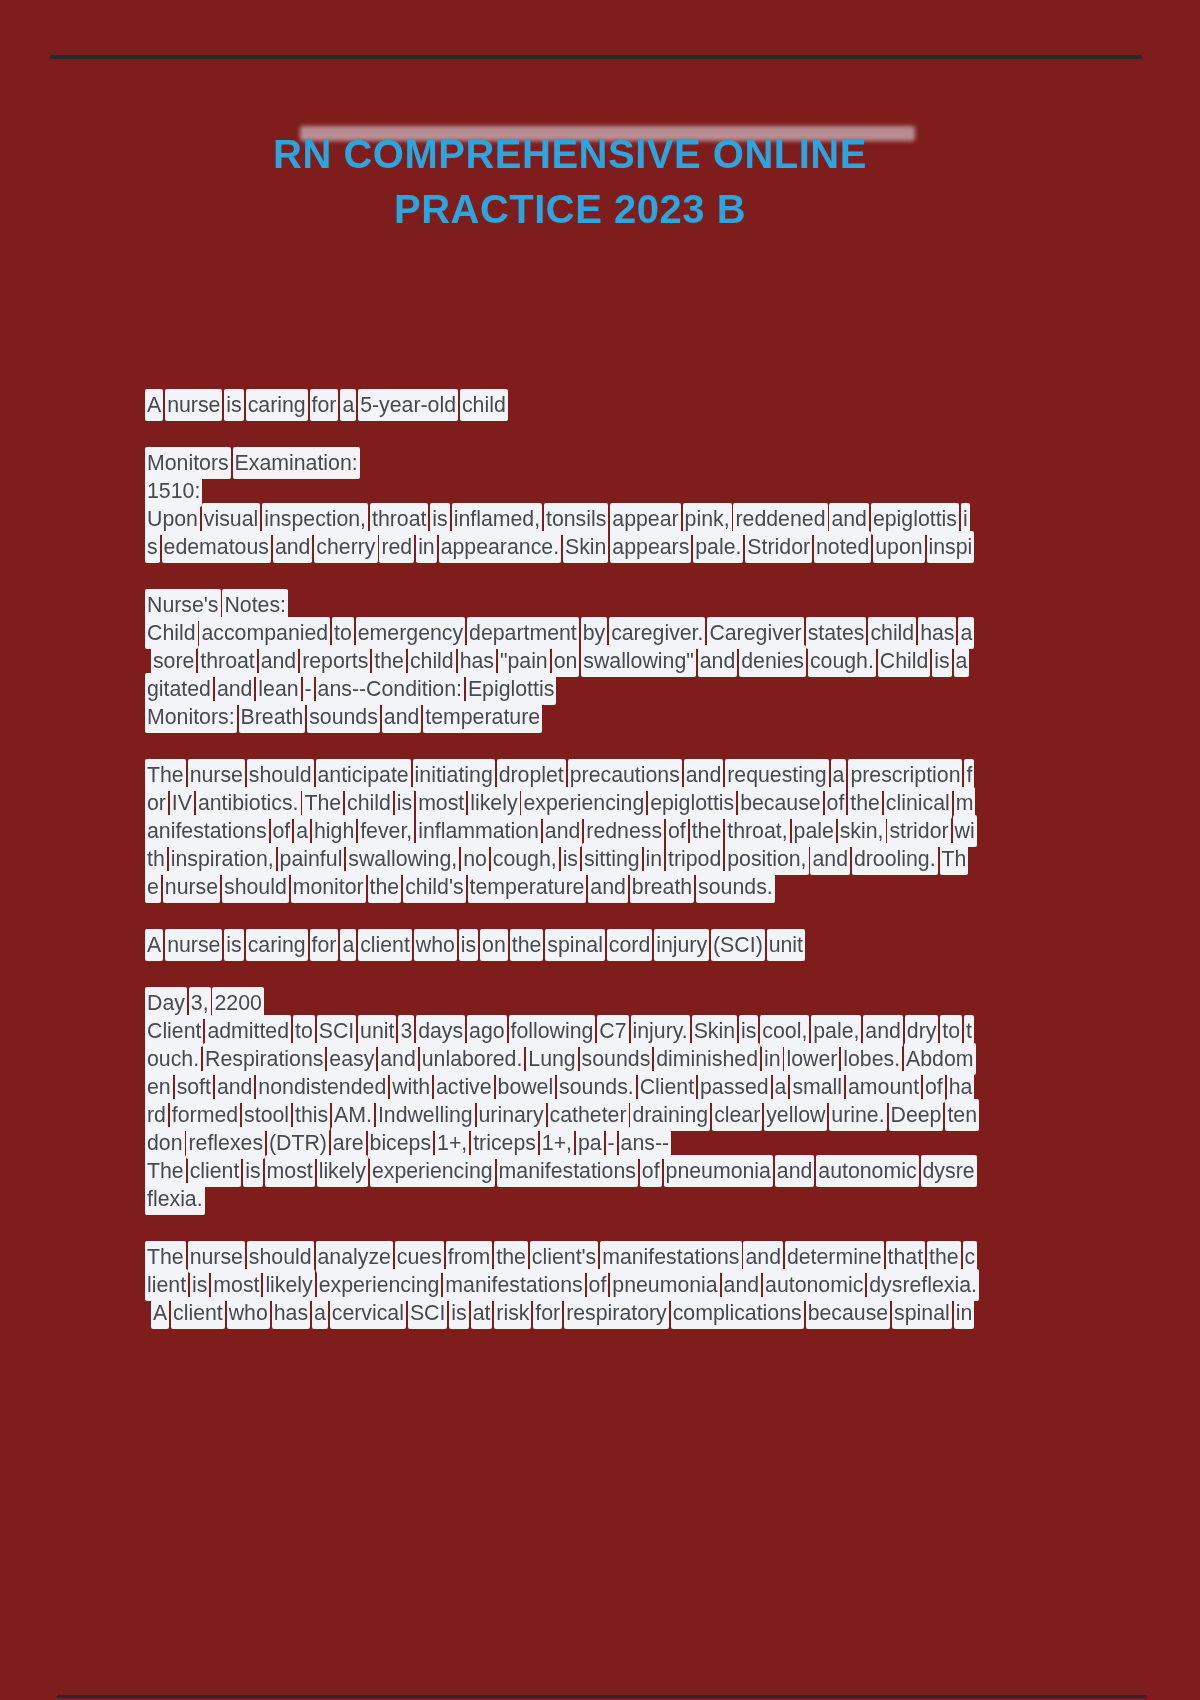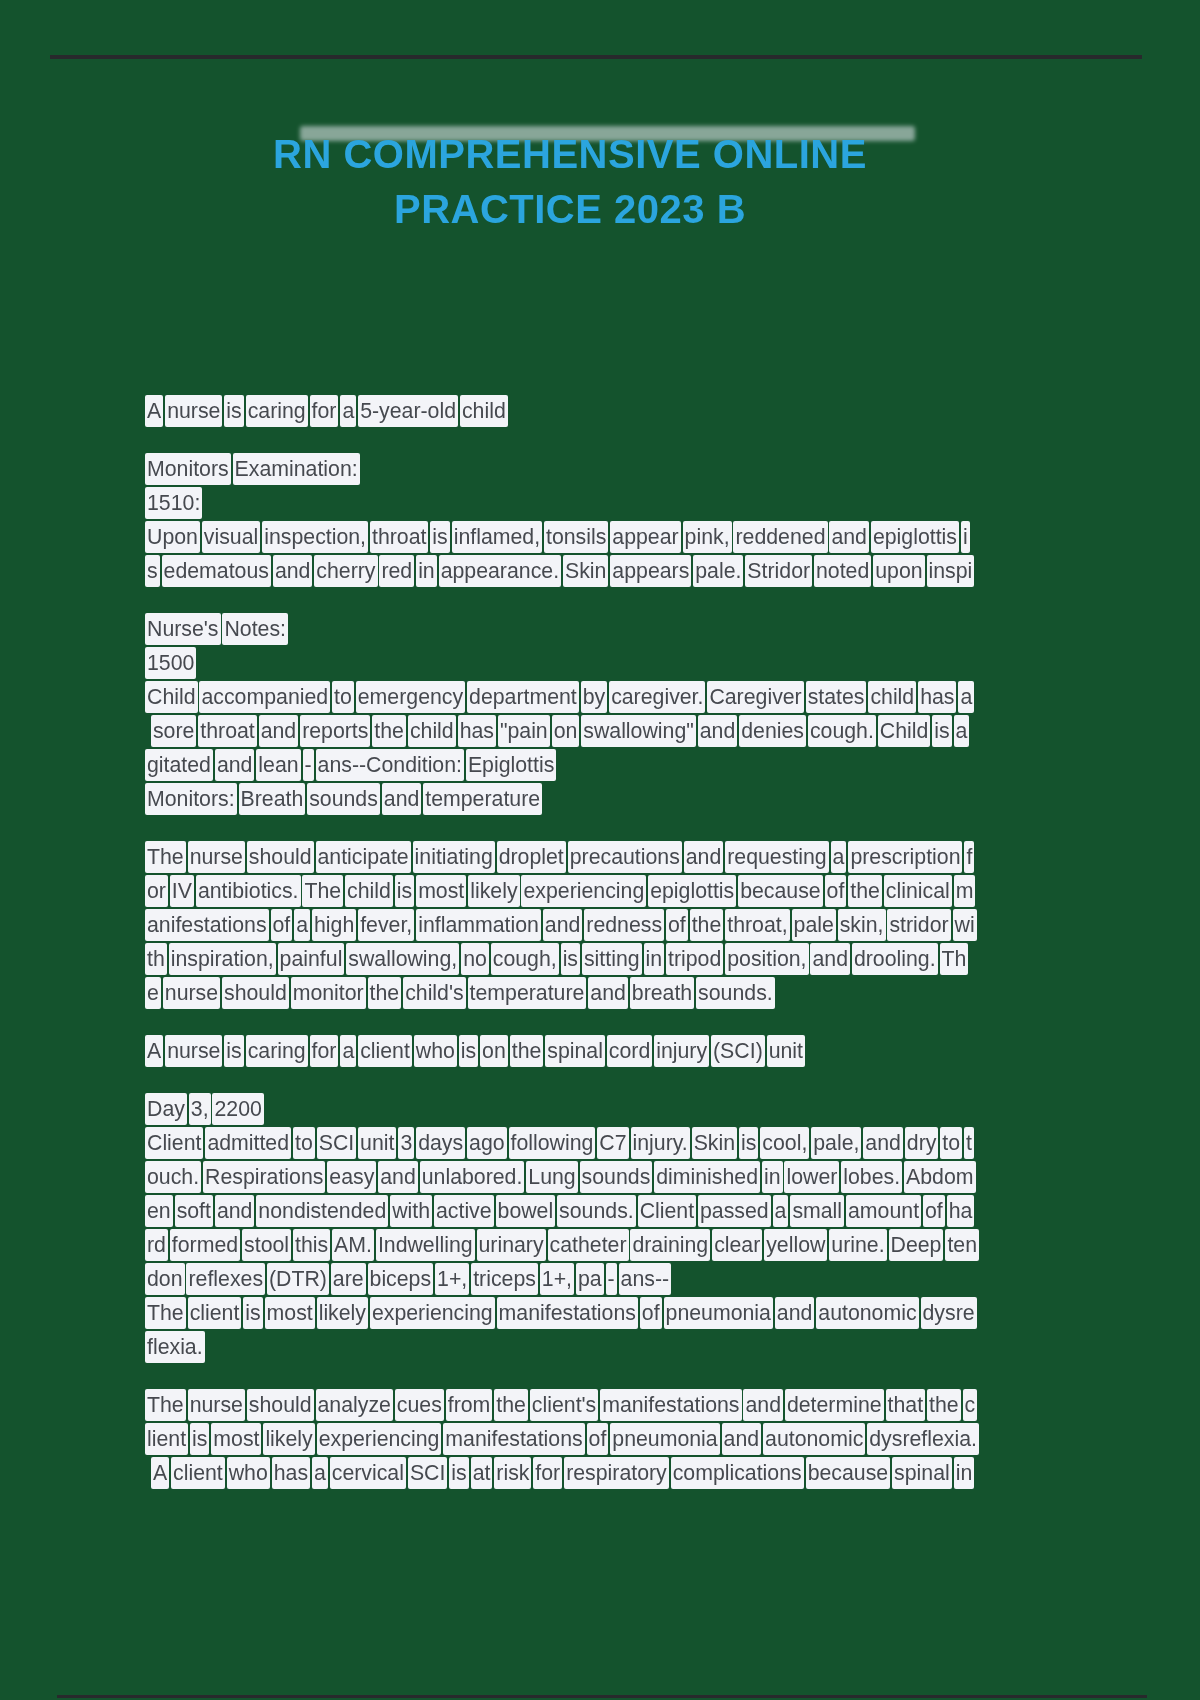--- a/index.html
+++ b/index.html
@@ -4,21 +4,21 @@
 <style>
   html, body {
     margin: 0;
     padding: 0;
     background: #ffffff;
   }
   .page {
     position: relative;
     width: 1200px;
     height: 1700px;
-    background: #14532d;
+    background: #7f1d1d;
     overflow: hidden;
     font-family: "Liberation Sans", "DejaVu Sans", sans-serif;
   }
   .rule {
     position: absolute;
     background: #28292c;
   }
   .rule.top {
     left: 50px;
     top: 55px;
@@ -64,21 +64,20 @@
     width: 980px;
     font-size: 21.3px;
     line-height: 28px;
     color: var(--text-color, #46494F);
   }
   .block {
     margin: 0 0 30px 0;
   }
   .line {
     white-space: pre;
-    margin-top: 6px;
   }
   .hl {
     background: var(--hl-color, #F3F4F8);
     padding: 4px 2px;
     margin: -4px -2px;
     border-radius: 2px;
   }
 </style>
 </head>
 <body>
@@ -95,21 +94,20 @@
         <div class="line"><span class="hl">A</span> <span class="hl">nurse</span> <span class="hl">is</span> <span class="hl">caring</span> <span class="hl">for</span> <span class="hl">a</span> <span class="hl">5-year-old</span> <span class="hl">child</span></div>
       </div>
       <div class="block">
         <div class="line"><span class="hl">Monitors</span> <span class="hl">Examination:</span></div>
         <div class="line"><span class="hl">1510:</span></div>
         <div class="line"><span class="hl">Upon</span> <span class="hl">visual</span> <span class="hl">inspection,</span> <span class="hl">throat</span> <span class="hl">is</span> <span class="hl">inflamed,</span> <span class="hl">tonsils</span> <span class="hl">appear</span> <span class="hl">pink,</span> <span class="hl">reddened</span> <span class="hl">and</span> <span class="hl">epiglottis</span> <span class="hl">i</span></div>
         <div class="line"><span class="hl">s</span> <span class="hl">edematous</span> <span class="hl">and</span> <span class="hl">cherry</span> <span class="hl">red</span> <span class="hl">in</span> <span class="hl">appearance.</span> <span class="hl">Skin</span> <span class="hl">appears</span> <span class="hl">pale.</span> <span class="hl">Stridor</span> <span class="hl">noted</span> <span class="hl">upon</span> <span class="hl">inspi</span></div>
       </div>
       <div class="block">
         <div class="line"><span class="hl">Nurse's</span> <span class="hl">Notes:</span></div>
-        <div class="line"><span class="hl">1500</span></div>
         <div class="line"><span class="hl">Child</span> <span class="hl">accompanied</span> <span class="hl">to</span> <span class="hl">emergency</span> <span class="hl">department</span> <span class="hl">by</span> <span class="hl">caregiver.</span> <span class="hl">Caregiver</span> <span class="hl">states</span> <span class="hl">child</span> <span class="hl">has</span> <span class="hl">a</span></div>
         <div class="line"> <span class="hl">sore</span> <span class="hl">throat</span> <span class="hl">and</span> <span class="hl">reports</span> <span class="hl">the</span> <span class="hl">child</span> <span class="hl">has</span> <span class="hl">"pain</span> <span class="hl">on</span> <span class="hl">swallowing"</span> <span class="hl">and</span> <span class="hl">denies</span> <span class="hl">cough.</span> <span class="hl">Child</span> <span class="hl">is</span> <span class="hl">a</span></div>
         <div class="line"><span class="hl">gitated</span> <span class="hl">and</span> <span class="hl">lean</span> <span class="hl">-</span> <span class="hl">ans--Condition:</span> <span class="hl">Epiglottis</span></div>
         <div class="line"><span class="hl">Monitors:</span> <span class="hl">Breath</span> <span class="hl">sounds</span> <span class="hl">and</span> <span class="hl">temperature</span></div>
       </div>
       <div class="block">
         <div class="line"><span class="hl">The</span> <span class="hl">nurse</span> <span class="hl">should</span> <span class="hl">anticipate</span> <span class="hl">initiating</span> <span class="hl">droplet</span> <span class="hl">precautions</span> <span class="hl">and</span> <span class="hl">requesting</span> <span class="hl">a</span> <span class="hl">prescription</span> <span class="hl">f</span></div>
         <div class="line"><span class="hl">or</span> <span class="hl">IV</span> <span class="hl">antibiotics.</span> <span class="hl">The</span> <span class="hl">child</span> <span class="hl">is</span> <span class="hl">most</span> <span class="hl">likely</span> <span class="hl">experiencing</span> <span class="hl">epiglottis</span> <span class="hl">because</span> <span class="hl">of</span> <span class="hl">the</span> <span class="hl">clinical</span> <span class="hl">m</span></div>
         <div class="line"><span class="hl">anifestations</span> <span class="hl">of</span> <span class="hl">a</span> <span class="hl">high</span> <span class="hl">fever,</span> <span class="hl">inflammation</span> <span class="hl">and</span> <span class="hl">redness</span> <span class="hl">of</span> <span class="hl">the</span> <span class="hl">throat,</span> <span class="hl">pale</span> <span class="hl">skin,</span> <span class="hl">stridor</span> <span class="hl">wi</span></div>
         <div class="line"><span class="hl">th</span> <span class="hl">inspiration,</span> <span class="hl">painful</span> <span class="hl">swallowing,</span> <span class="hl">no</span> <span class="hl">cough,</span> <span class="hl">is</span> <span class="hl">sitting</span> <span class="hl">in</span> <span class="hl">tripod</span> <span class="hl">position,</span> <span class="hl">and</span> <span class="hl">drooling.</span> <span class="hl">Th</span></div>

